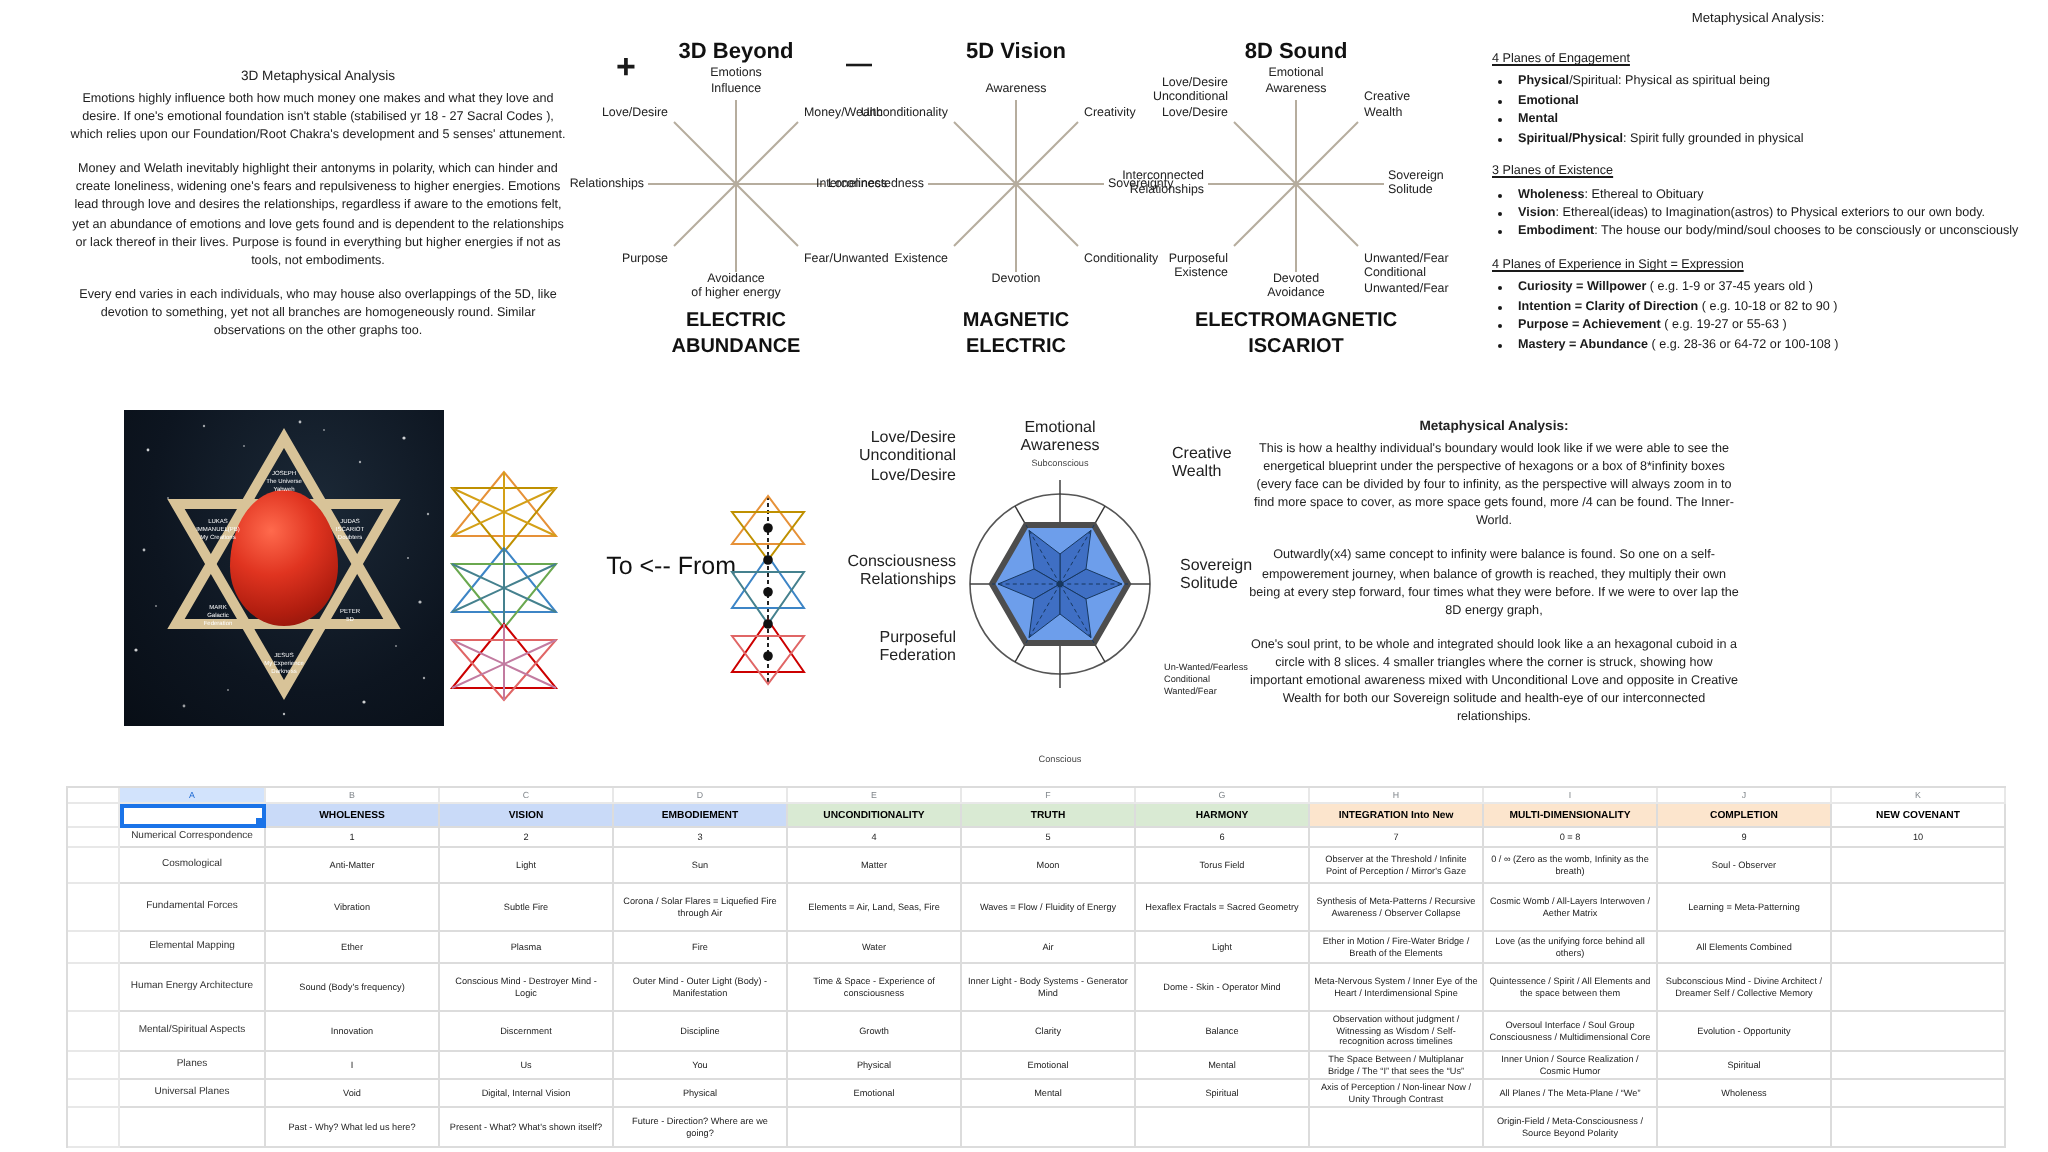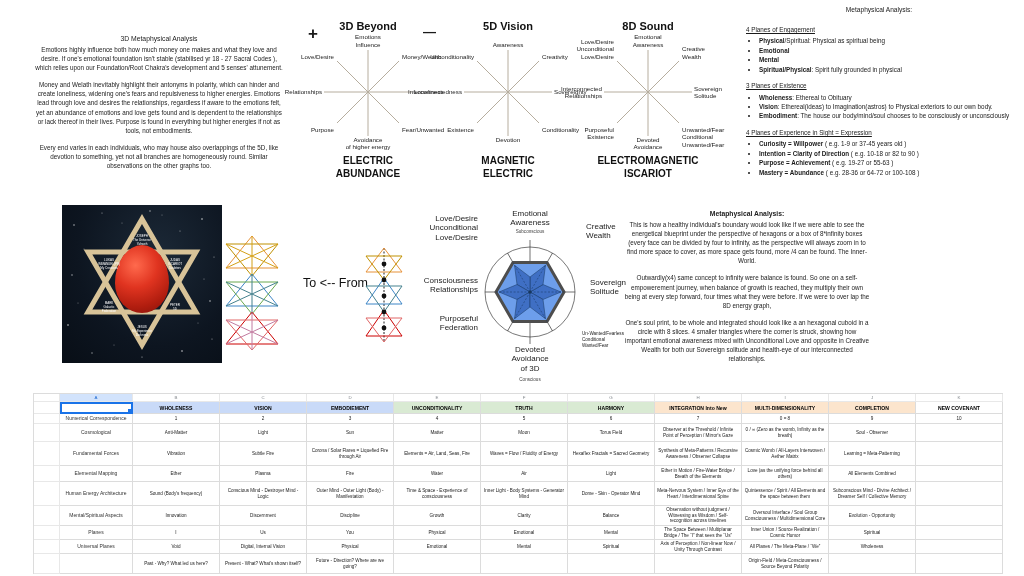--- a/index.html
+++ b/index.html
@@ -338,23 +338,20 @@
   <div class="hlbl h-n">Emotional
 Awareness</div>
   <div class="hsub h-n-sub">Subconscious</div>
   <div class="hlbl h-nw">Love/Desire
 Unconditional
 Love/Desire</div>
   <div class="hlbl h-w">Consciousness
 Relationships</div>
   <div class="hlbl h-sw">Purposeful
 Federation</div>
-  <div class="hlbl h-s">Devoted
-Avoidance
-of 3D</div>
   <div class="hsub h-s-sub">Conscious</div>
   <div class="hlbl h-ne">Creative
 Wealth</div>
   <div class="hlbl h-e">Sovereign
 Solitude</div>
   <div class="hlbl h-se">Un-Wanted/Fearless
 Conditional
 Wanted/Fear</div>
 
   <div class="tblock" style="left:624px;top:209px;width:246px;">

